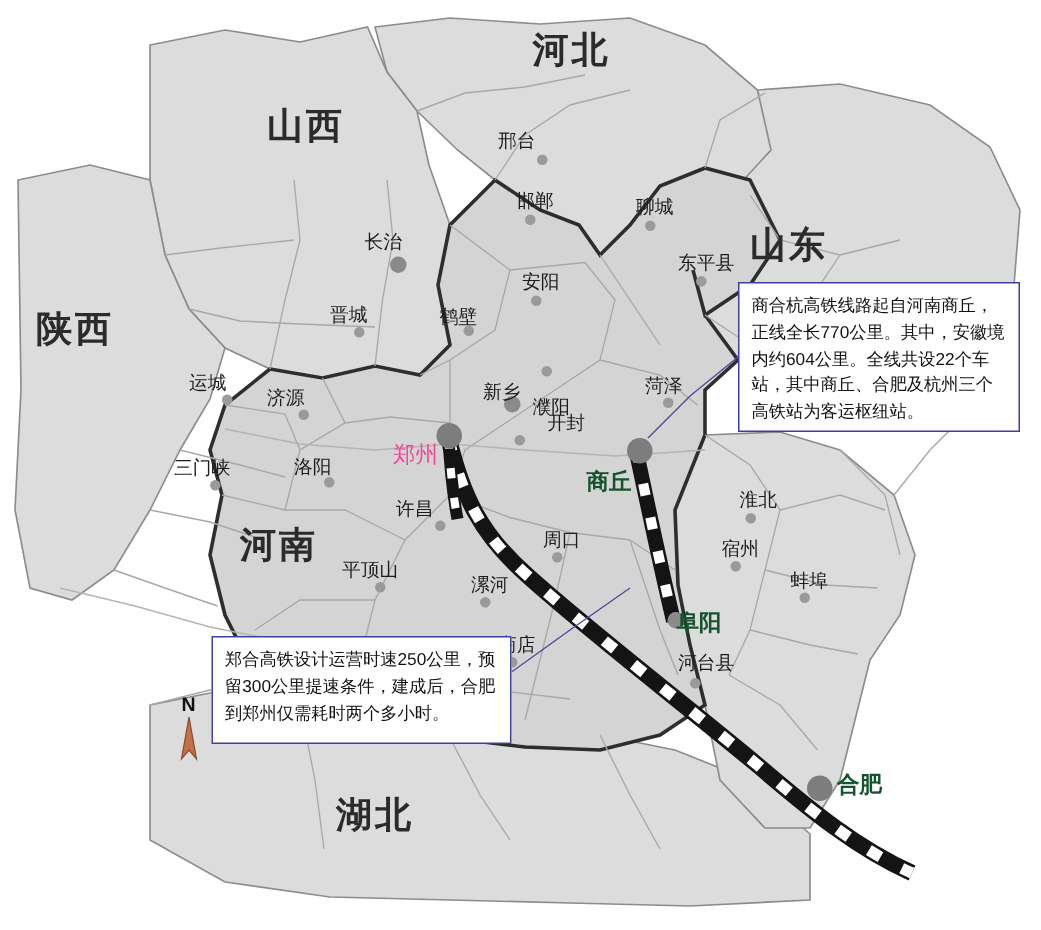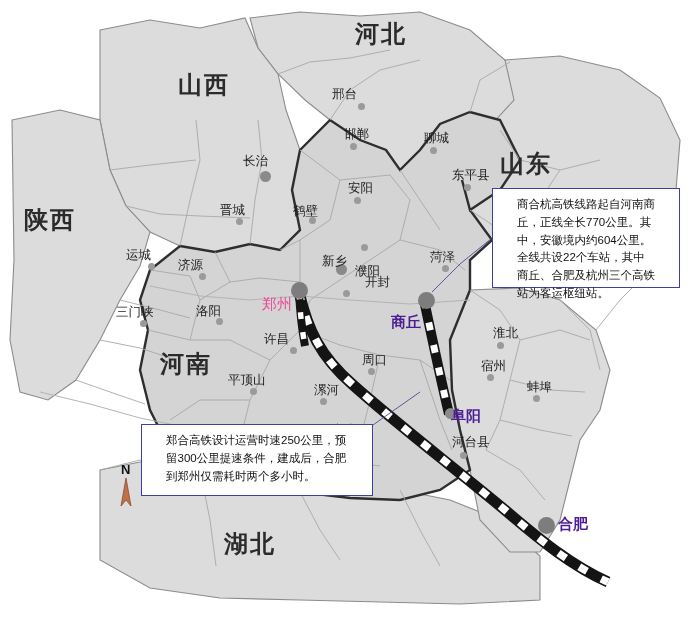--- a/index.html
+++ b/index.html
@@ -35,21 +35,21 @@
     letter-spacing: 2px;
     color: #2b2b2b;
   }
   .city-label {
     font-size: 12.5px;
     color: #1c1c1c;
   }
   .city-label-big {
     font-size: 15px;
     font-weight: bold;
-    color: #4c1d95;
+    color: #14532d;
   }
   .city-label-red {
     font-size: 15px;
     font-weight: normal;
     color: #ec4899;
   }
   .dot {
     position: absolute;
     border-radius: 50%;
     background: #8e8e8e;
@@ -57,21 +57,21 @@
   .dot-sm { width: 7px; height: 7px; background: #9a9a9a; }
   .dot-md { width: 11px; height: 11px; background: #8a8a8a; }
   .dot-lg { width: 17px; height: 17px; background: #7d7d7d; }
   .callout {
     position: absolute;
     border: 1px solid #3f3f9c;
     background: #ffffff;
     color: #111;
     font-size: 11.5px;
     line-height: 1.55;
-    padding: 7px 24px;
+    padding: 7px 8px;
     box-sizing: border-box;
   }
   .legend {
     position: absolute;
     font-size: 11.5px;
     line-height: 1.35;
     color: #111;
     text-align: center;
   }
   .compass-label {
@@ -257,18 +257,18 @@
   <div class="lbl city-label-big" style="left:451px; top:408px;">阜阳</div>
   <div class="lbl city-label" style="left:332px; top:424px;">商店</div>
   <div class="lbl city-label" style="left:452px; top:436px;">河台县</div>
   <div class="lbl city-label" style="left:288px; top:470px;">信阳</div>
 
   <div class="lbl city-label-red" style="left:262px; top:296px;">郑州</div>
   <div class="lbl city-label-big" style="left:558px; top:516px;">合肥</div>
 
   <div class="callout" style="left:492px; top:188px; width:188px; height:100px;">商合杭高铁线路起自河南商丘，正线全长770公里。其中，安徽境内约604公里。全线共设22个车站，其中商丘、合肥及杭州三个高铁站为客运枢纽站。</div>
 
-  <div class="callout" style="left:141px; top:424px; width:232px; height:72px;">郑合高铁设计运营时速250公里，预留300公里提速条件，建成后，合肥到郑州仅需耗时两个多小时。</div>
+  <div class="callout" style="left:141px; top:424px; width:200px; height:72px;">郑合高铁设计运营时速250公里，预留300公里提速条件，建成后，合肥到郑州仅需耗时两个多小时。</div>
 
 
   <div class="compass-label" style="left:121px; top:462px;">N</div>
 
 </div>
 
 </body></html>

